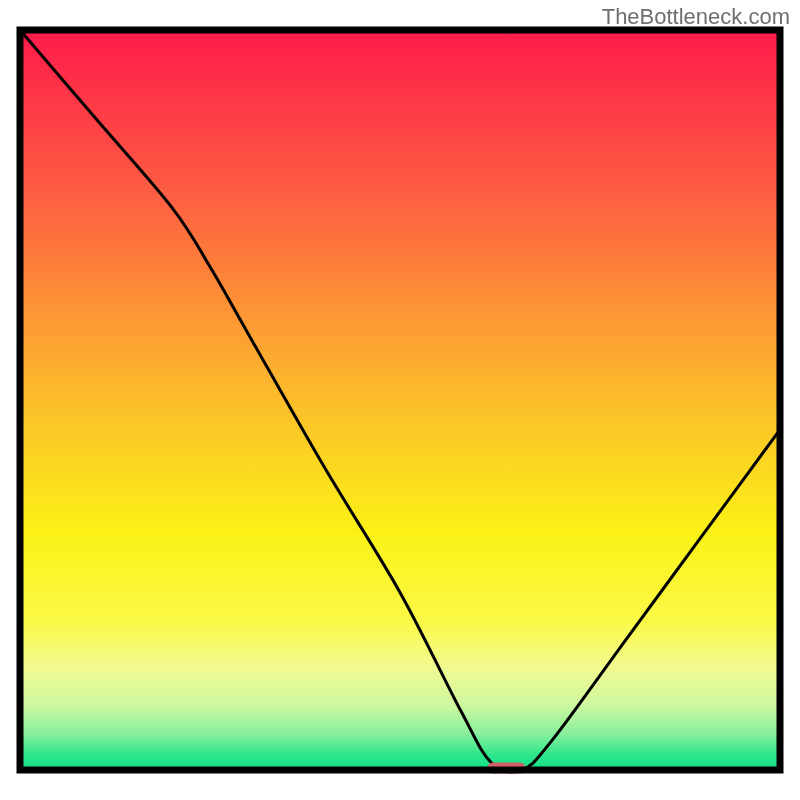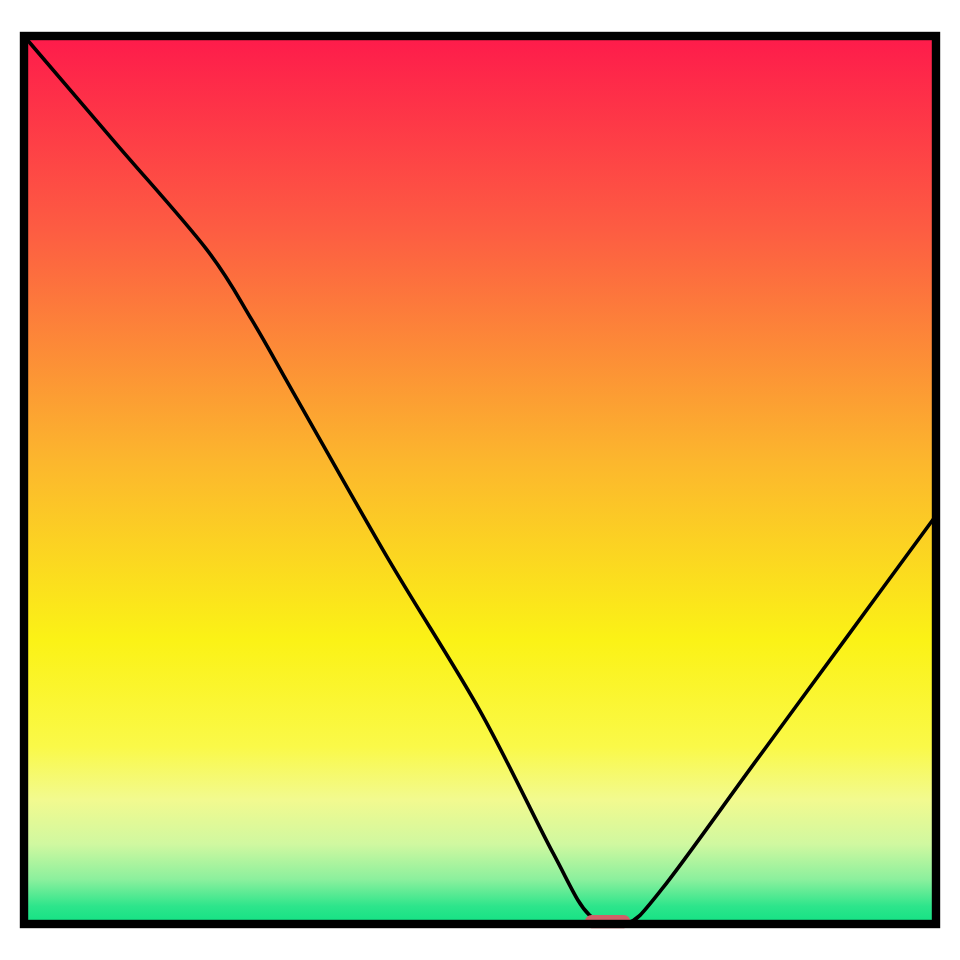--- a/index.html
+++ b/index.html
@@ -29,20 +29,21 @@
     position: absolute;
     top: 0;
     left: 0;
   }
 </style>
 </head>
 <body>
 
 <div class="container">
 
+  <div class="watermark">TheBottleneck.com</div>
 
   <svg width="800" height="800" viewBox="0 0 800 800">
     <defs>
       <linearGradient id="bg-grad" x1="0" y1="0" x2="0" y2="1">
           <stop offset="0%" stop-color="#fe1b4b"></stop>
           <stop offset="22%" stop-color="#fd5d42"></stop>
           <stop offset="48%" stop-color="#fcb72d"></stop>
           <stop offset="68%" stop-color="#fbf216"></stop>
           <stop offset="80%" stop-color="#faf948"></stop>
           <stop offset="86%" stop-color="#f2fa8f"></stop>

